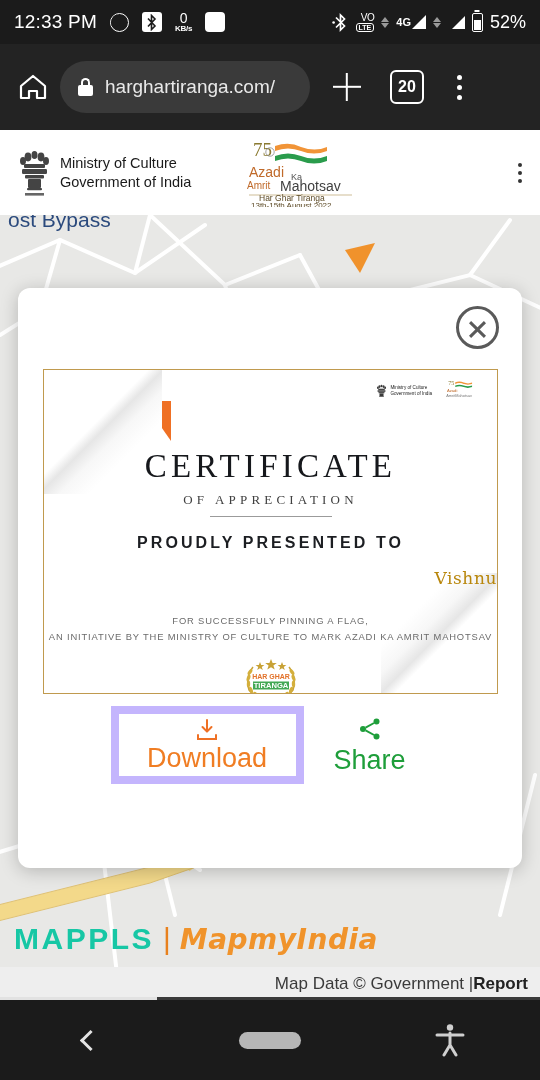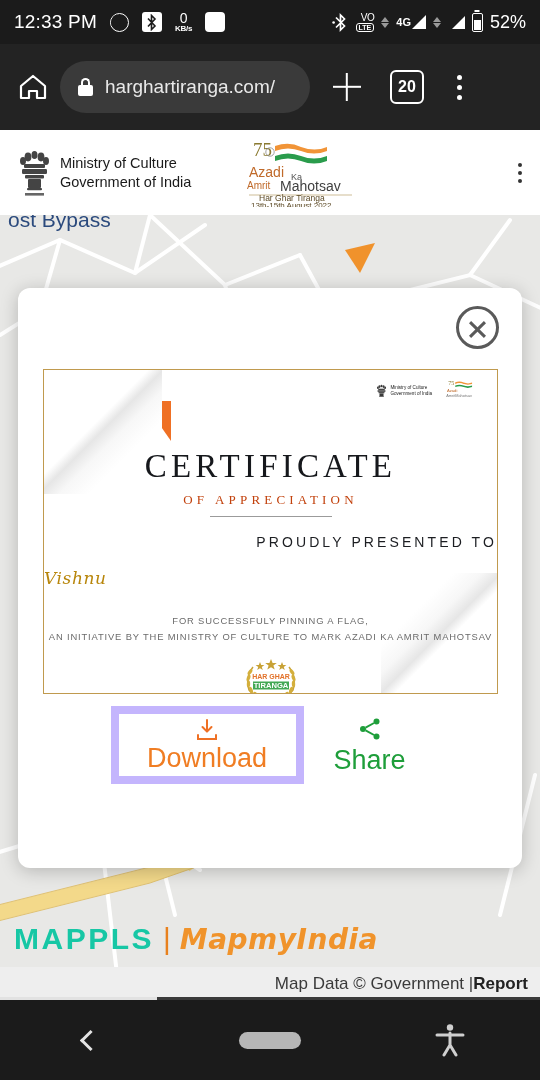--- a/index.html
+++ b/index.html
@@ -167,31 +167,31 @@
   .cert-moc{ display:flex;align-items:center;gap:3px;}
   .cert-moc .t{ font-size:4.6px;color:#222;line-height:1.35;white-space:nowrap;}
   .cert-title{
     position:absolute;left:0;right:0;top:80px;text-align:center;
     font-family:"Liberation Serif",serif;font-size:33px;letter-spacing:4.2px;
     color:#16181c;line-height:1;
   }
   .cert-sub{
     position:absolute;left:0;right:0;top:122px;text-align:center;
     font-family:"Liberation Serif",serif;font-size:13px;letter-spacing:4.2px;
-    color:#c2410c;
+    color:#404040;
   }
   .cert-rule{ position:absolute;left:50%;top:146px;transform:translateX(-50%);
     width:122px;height:1.2px;background:#9b9b9b;}
   .cert-pres{
-    position:absolute;left:0;right:0;top:164px;text-align:right;
-    font-size:14px;font-weight:normal;letter-spacing:3.1px;color:#1c1e22;
+    position:absolute;left:0;right:0;top:164px;text-align:center;
+    font-size:16px;font-weight:bold;letter-spacing:3.1px;color:#1c1e22;
   }
   .cert-name{
-    position:absolute;left:0;right:0;top:198px;text-align:left;
-    font-family:"DejaVu Serif",serif;font-style:italic;font-size:17px;
+    position:absolute;left:0;right:0;top:198px;text-align:right;
+    font-family:"DejaVu Serif",serif;font-size:17px;
     color:#b8860b;letter-spacing:.6px;
   }
   .cert-body{
     position:absolute;left:0;right:0;top:243px;text-align:center;
     font-size:9.4px;letter-spacing:.85px;color:#6b6b6b;line-height:1.75;
   }
   .cert-badge{ position:absolute;left:50%;top:288px;transform:translateX(-50%);}
 
   
   .actions{

